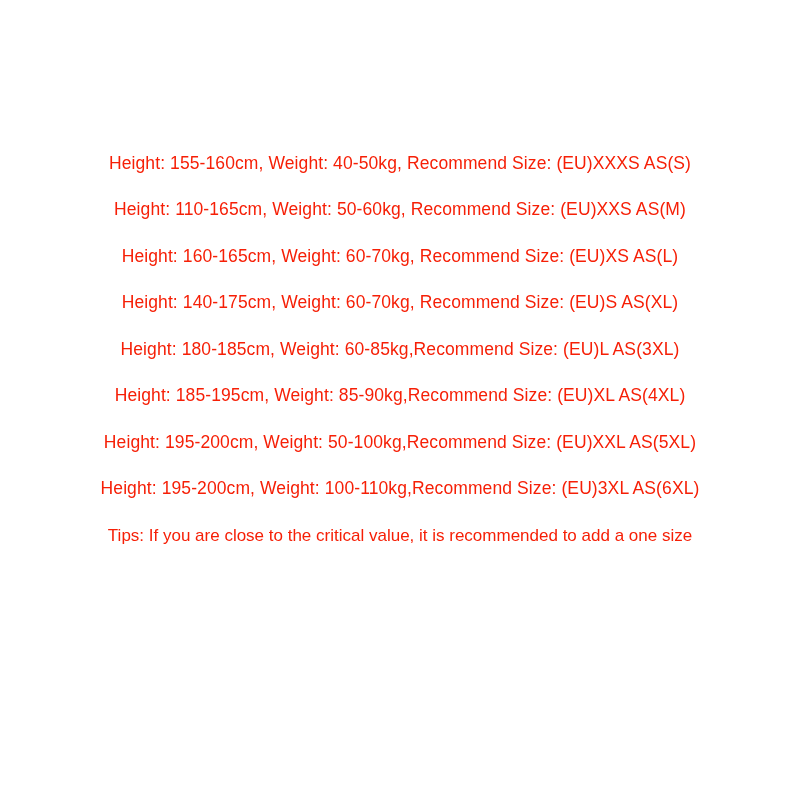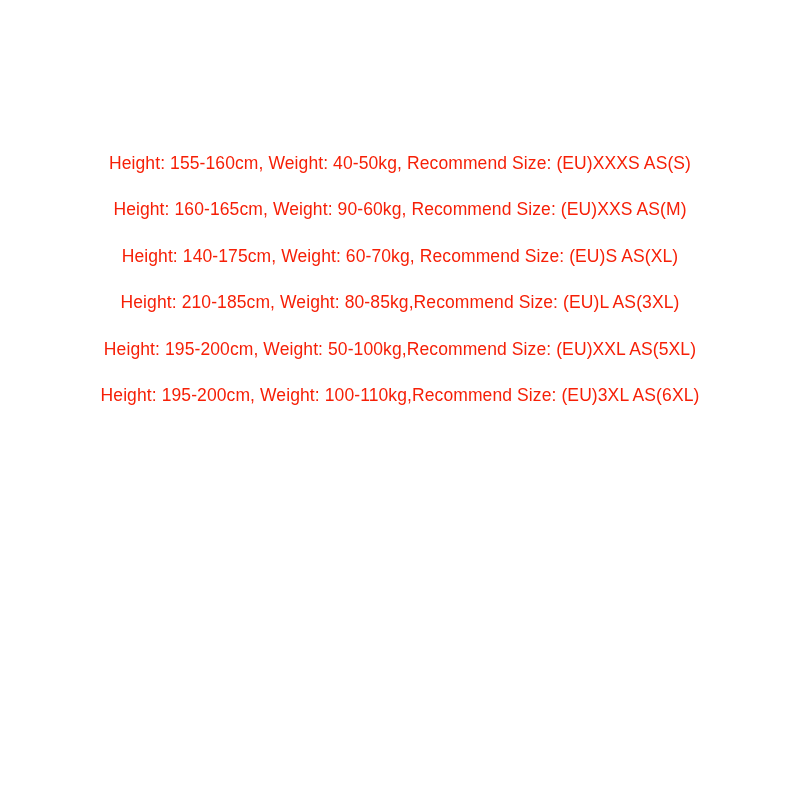--- a/index.html
+++ b/index.html
@@ -59,37 +59,46 @@
 <body>
 
 <div id="size-chart">
   <div class="rows">
 
     <div class="row">
       <span class="row-text">Height: 155-160cm, Weight: 40-50kg, Recommend Size: (EU)XXXS AS(S)</span>
     </div>
 
     <div class="row">
-      <span class="row-text">Height: 160-165cm, Weight: 90-60kg, Recommend Size: (EU)XXS AS(M)</span>
+      <span class="row-text">Height: 110-165cm, Weight: 50-60kg, Recommend Size: (EU)XXS AS(M)</span>
     </div>
 
+    <div class="row">
+      <span class="row-text">Height: 160-165cm, Weight: 60-70kg, Recommend Size: (EU)XS AS(L)</span>
+    </div>
 
     <div class="row">
       <span class="row-text">Height: 140-175cm, Weight: 60-70kg, Recommend Size: (EU)S AS(XL)</span>
     </div>
 
 
     <div class="row">
-      <span class="row-text">Height: 210-185cm, Weight: 80-85kg,Recommend Size: (EU)L AS(3XL)</span>
+      <span class="row-text">Height: 180-185cm, Weight: 60-85kg,Recommend Size: (EU)L AS(3XL)</span>
     </div>
 
+    <div class="row">
+      <span class="row-text">Height: 185-195cm, Weight: 85-90kg,Recommend Size: (EU)XL AS(4XL)</span>
+    </div>
 
     <div class="row">
       <span class="row-text">Height: 195-200cm, Weight: 50-100kg,Recommend Size: (EU)XXL AS(5XL)</span>
     </div>
 
     <div class="row">
       <span class="row-text">Height: 195-200cm, Weight: 100-110kg,Recommend Size: (EU)3XL AS(6XL)</span>
     </div>
 
+    <div class="tips-row">
+      <span class="tips-text">Tips: If you are close to the critical value, it is recommended to add a one size</span>
+    </div>
 
   </div>
 </div>
 
 </body></html>

